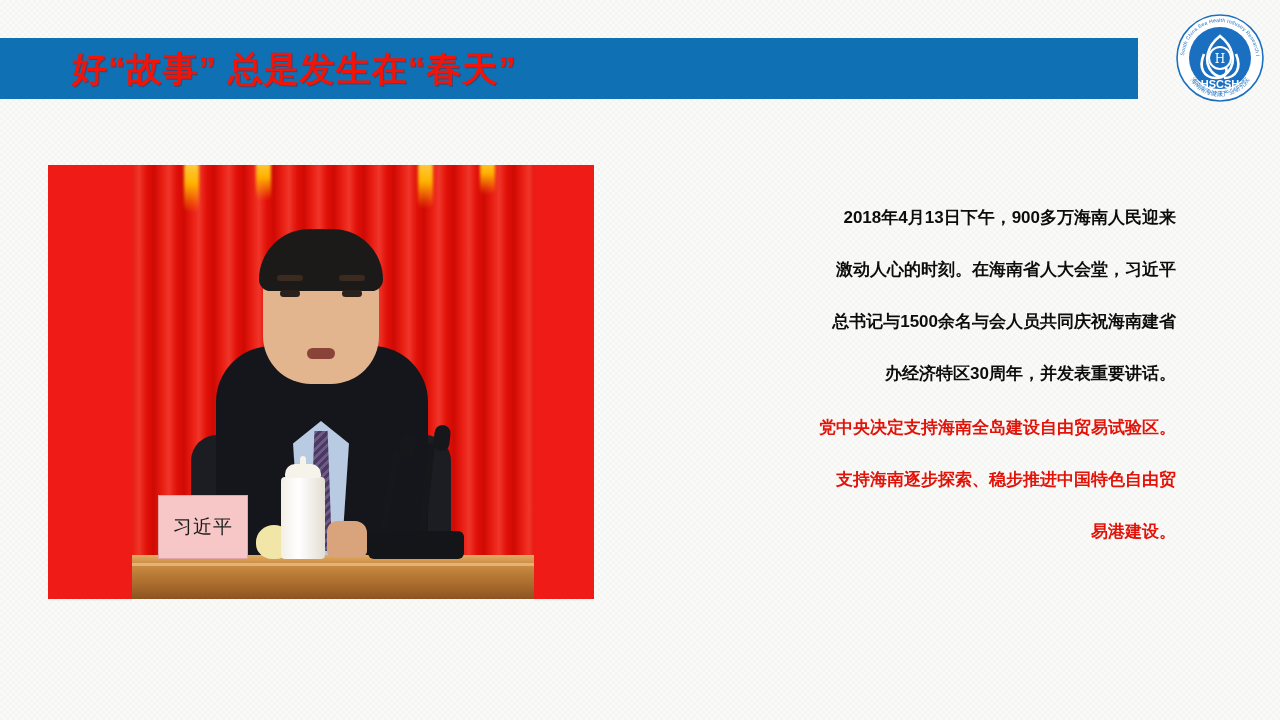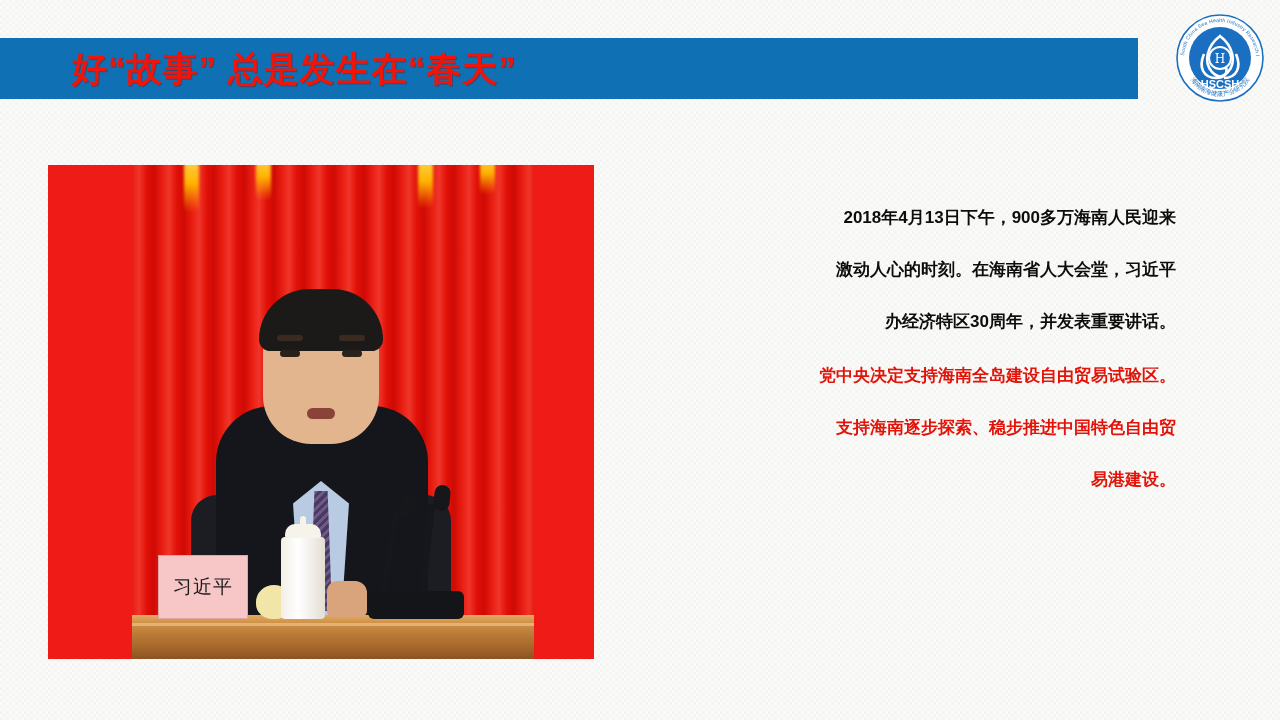--- a/index.html
+++ b/index.html
@@ -59,21 +59,21 @@
     height: 92px;
   }
   #logo svg { display: block; width: 92px; height: 92px; }
 
   
   #photo {
     position: absolute;
     left: 48px;
     top: 165px;
     width: 546px;
-    height: 494px;
+    height: 434px;
     overflow: hidden;
     background: #ed1c15;
   }
   .ph-redband {
     position: absolute;
     left: 0; top: 0;
     width: 84px; height: 100%;
     background: #ee1b16;
     z-index: 6;
   }
@@ -403,20 +403,21 @@
 
     <div class="ph-redband"></div>
     <div class="ph-redband-r"></div>
   </div>
 
   <div id="text-col">
 
     <div class="para para-black" id="para-1">
       <div class="para-line">2018年4月13日下午，900多万海南人民迎来</div>
       <div class="para-line">激动人心的时刻。在海南省人大会堂，习近平</div>
+      <div class="para-line">总书记与1500余名与会人员共同庆祝海南建省</div>
       <div class="para-line">办经济特区30周年，并发表重要讲话。</div>
     </div>
 
 
     <div class="para para-red" id="para-red">
       <div class="para-line">党中央决定支持海南全岛建设自由贸易试验区。</div>
       <div class="para-line">支持海南逐步探索、稳步推进中国特色自由贸</div>
       <div class="para-line">易港建设。</div>
     </div>
 

